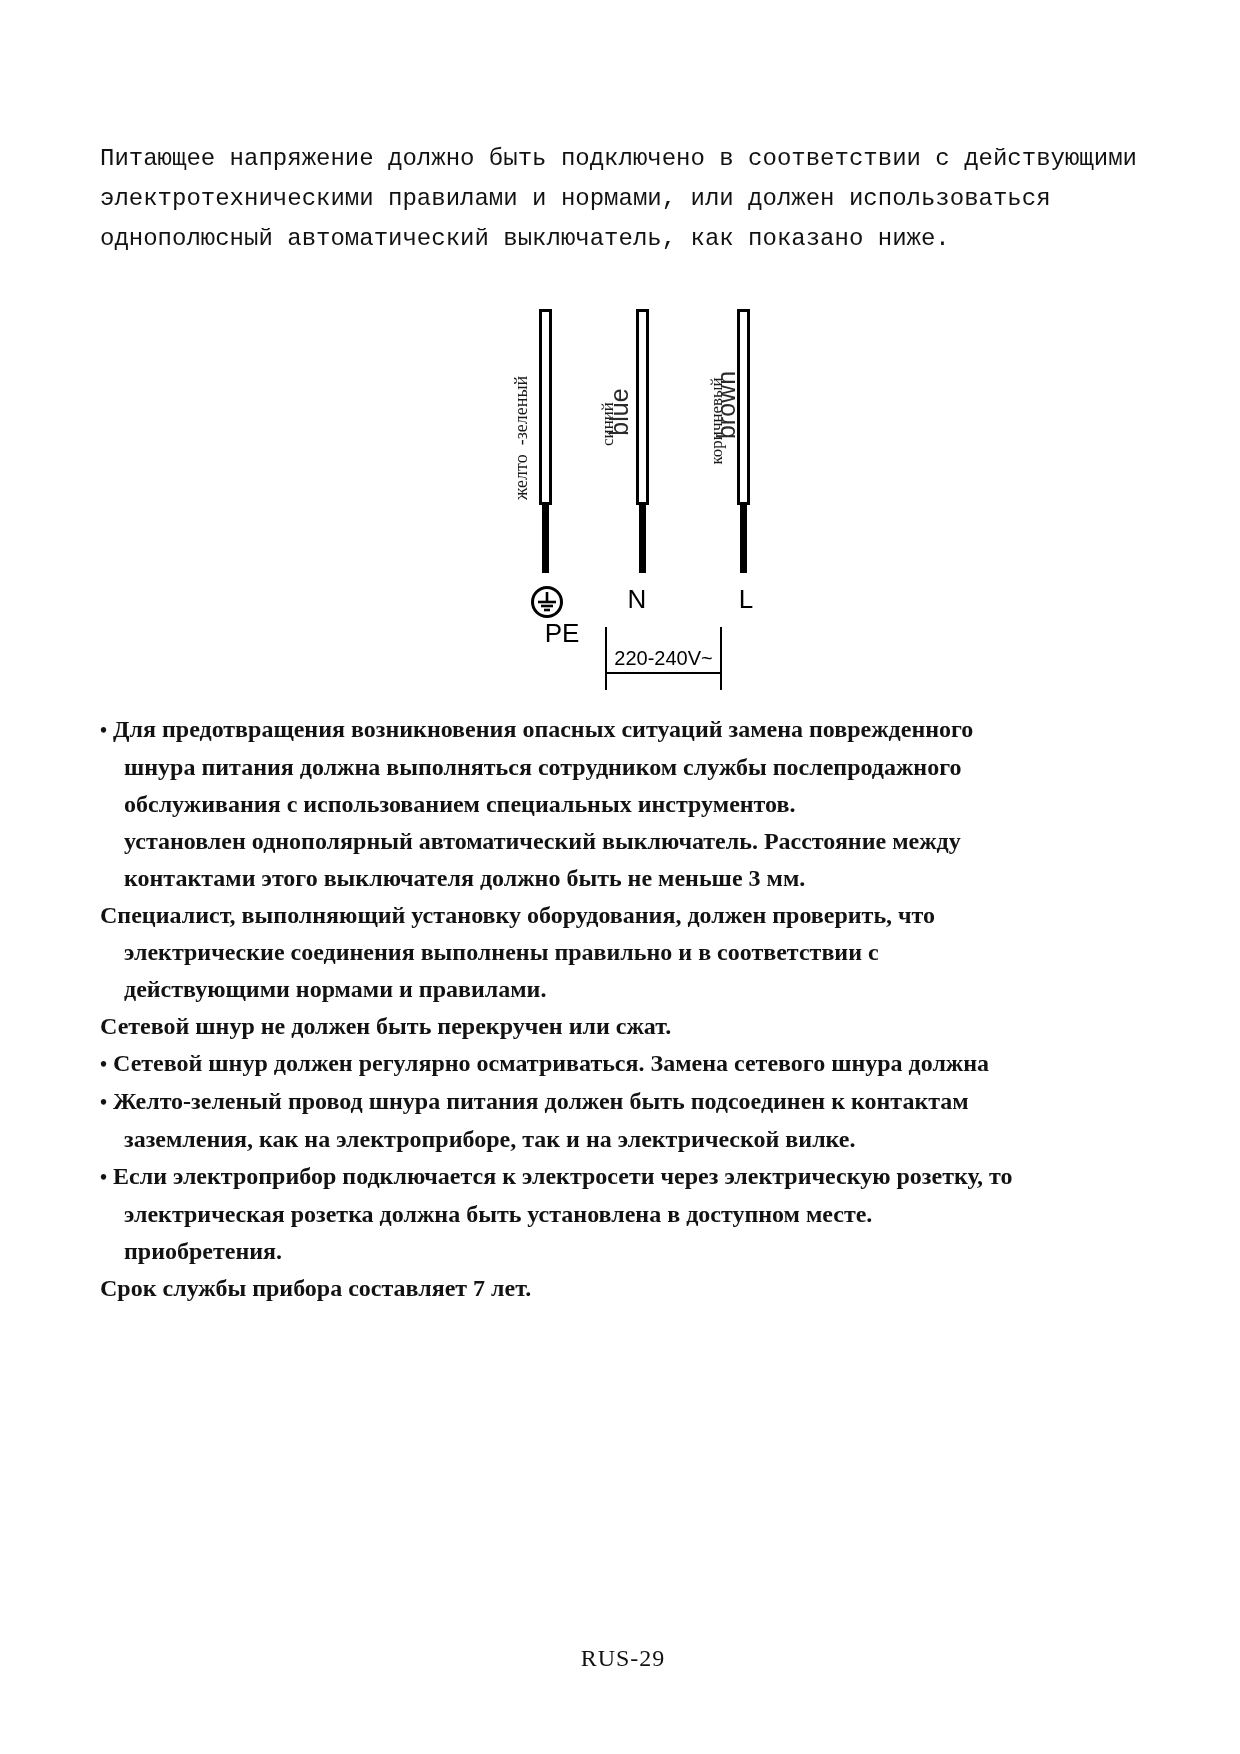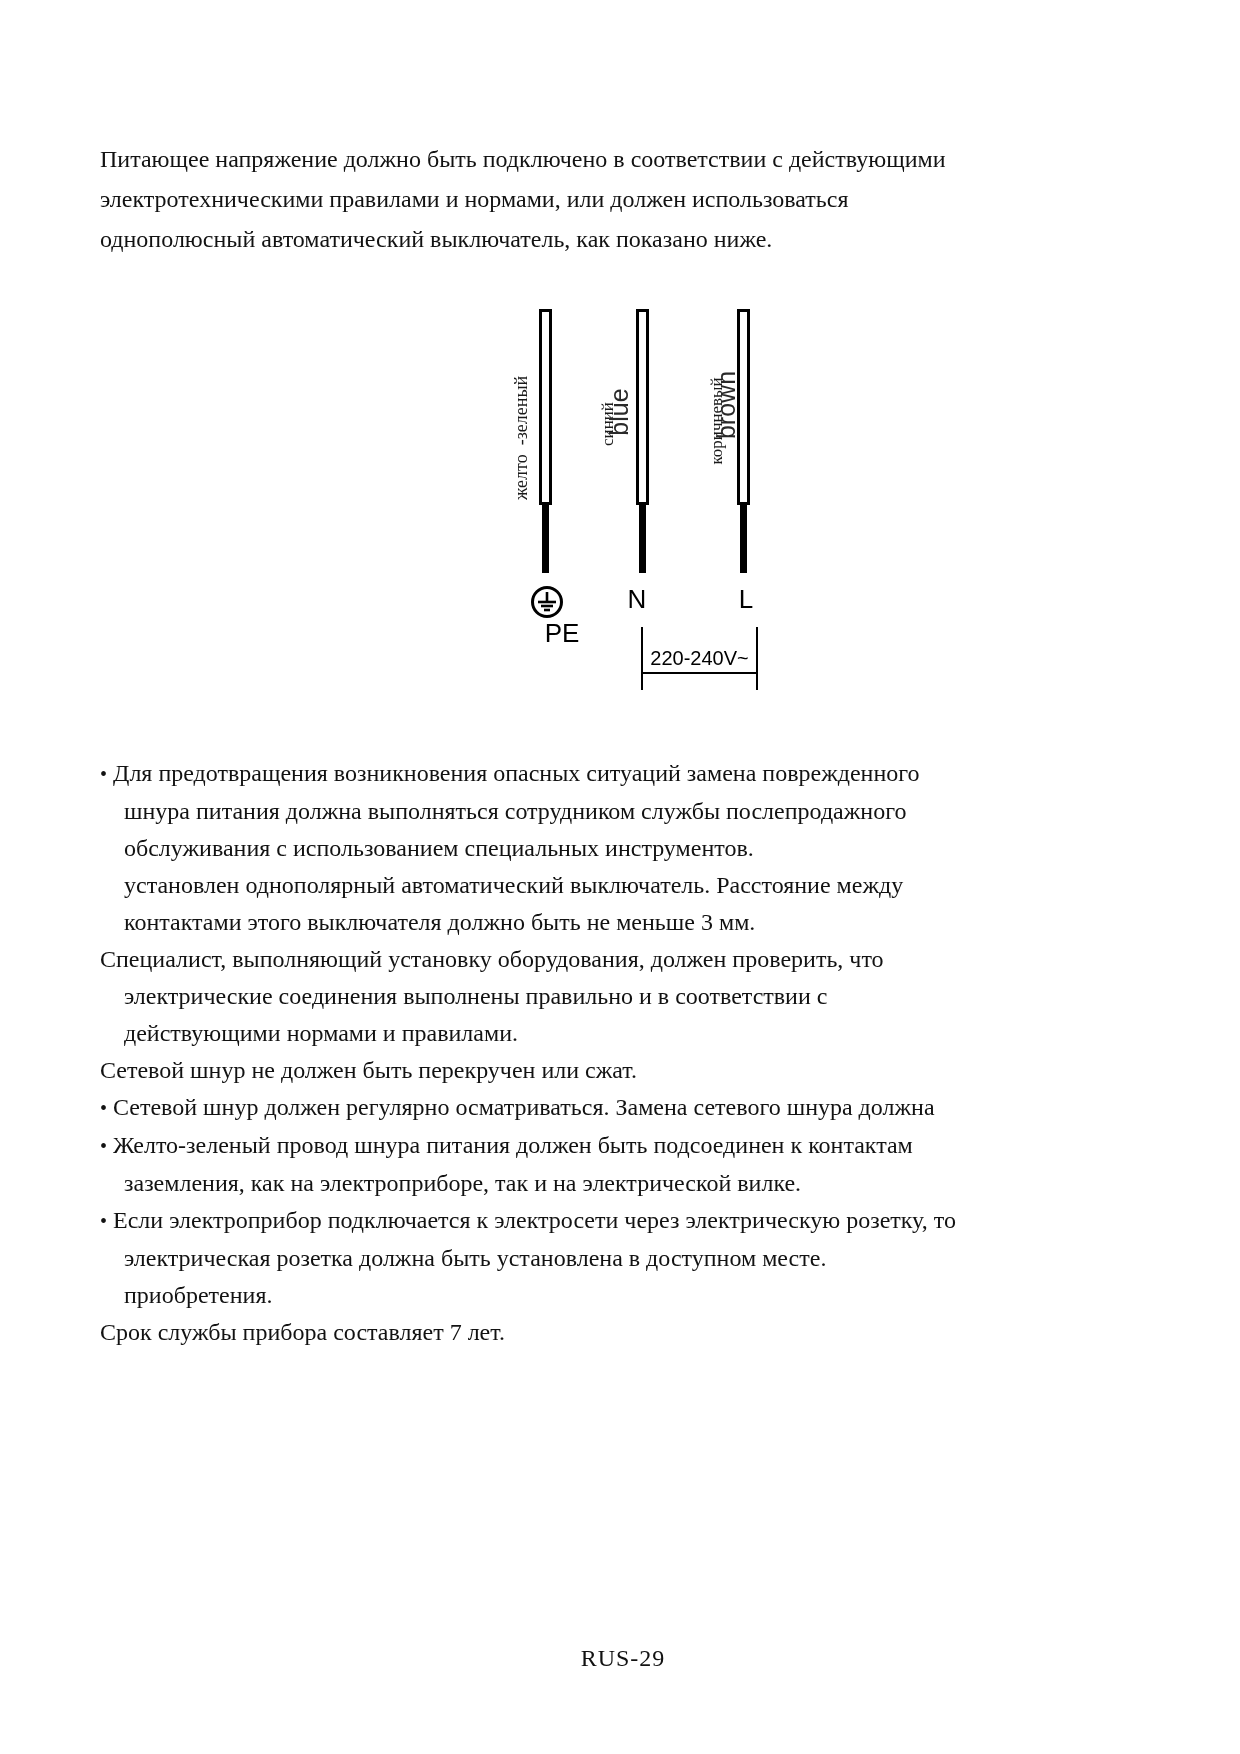--- a/index.html
+++ b/index.html
@@ -13,27 +13,29 @@
     overflow: hidden;
   }
 
   
   .intro {
     position: absolute;
     left: 100px; top: 139px;
     width: 1060px;
     font-size: 24px;
     line-height: 40px;
+    font-family: Liberation Mono, monospace;
   }
   .body-list {
     position: absolute;
-    left: 100px; top: 755px;
+    left: 100px; top: 711px;
     width: 1080px;
     font-size: 24px;
     line-height: 37px;
+    font-weight: bold;
   }
   .tline { white-space: nowrap; }
   .tline.cont { padding-left: 24px; }
   .bullet { font-size: 20px; margin-right: 6px; }
   .footer {
     position: absolute;
     left: 3px; top: 1645px;
     width: 1240px;
     text-align: center;
     font-size: 24px;
@@ -87,21 +89,21 @@
     font-family: "Liberation Sans", sans-serif;
     font-size: 26px;
     color: #000;
   }
   .terminal-text.pe { left: 542px; top: 618px; }
   .terminal-text.n  { left: 617px; top: 584px; }
   .terminal-text.l  { left: 726px; top: 584px; }
 
   .voltage-bracket {
     position: absolute;
-    left: 641px; top: 627px;
+    left: 605px; top: 627px;
     width: 113px; height: 63px;
     border-left: 2px solid #000;
     border-right: 2px solid #000;
   }
   .voltage-bracket .hline {
     position: absolute;
     left: 0; right: 0; top: 45px;
     height: 2px;
     background: #000;
   }

